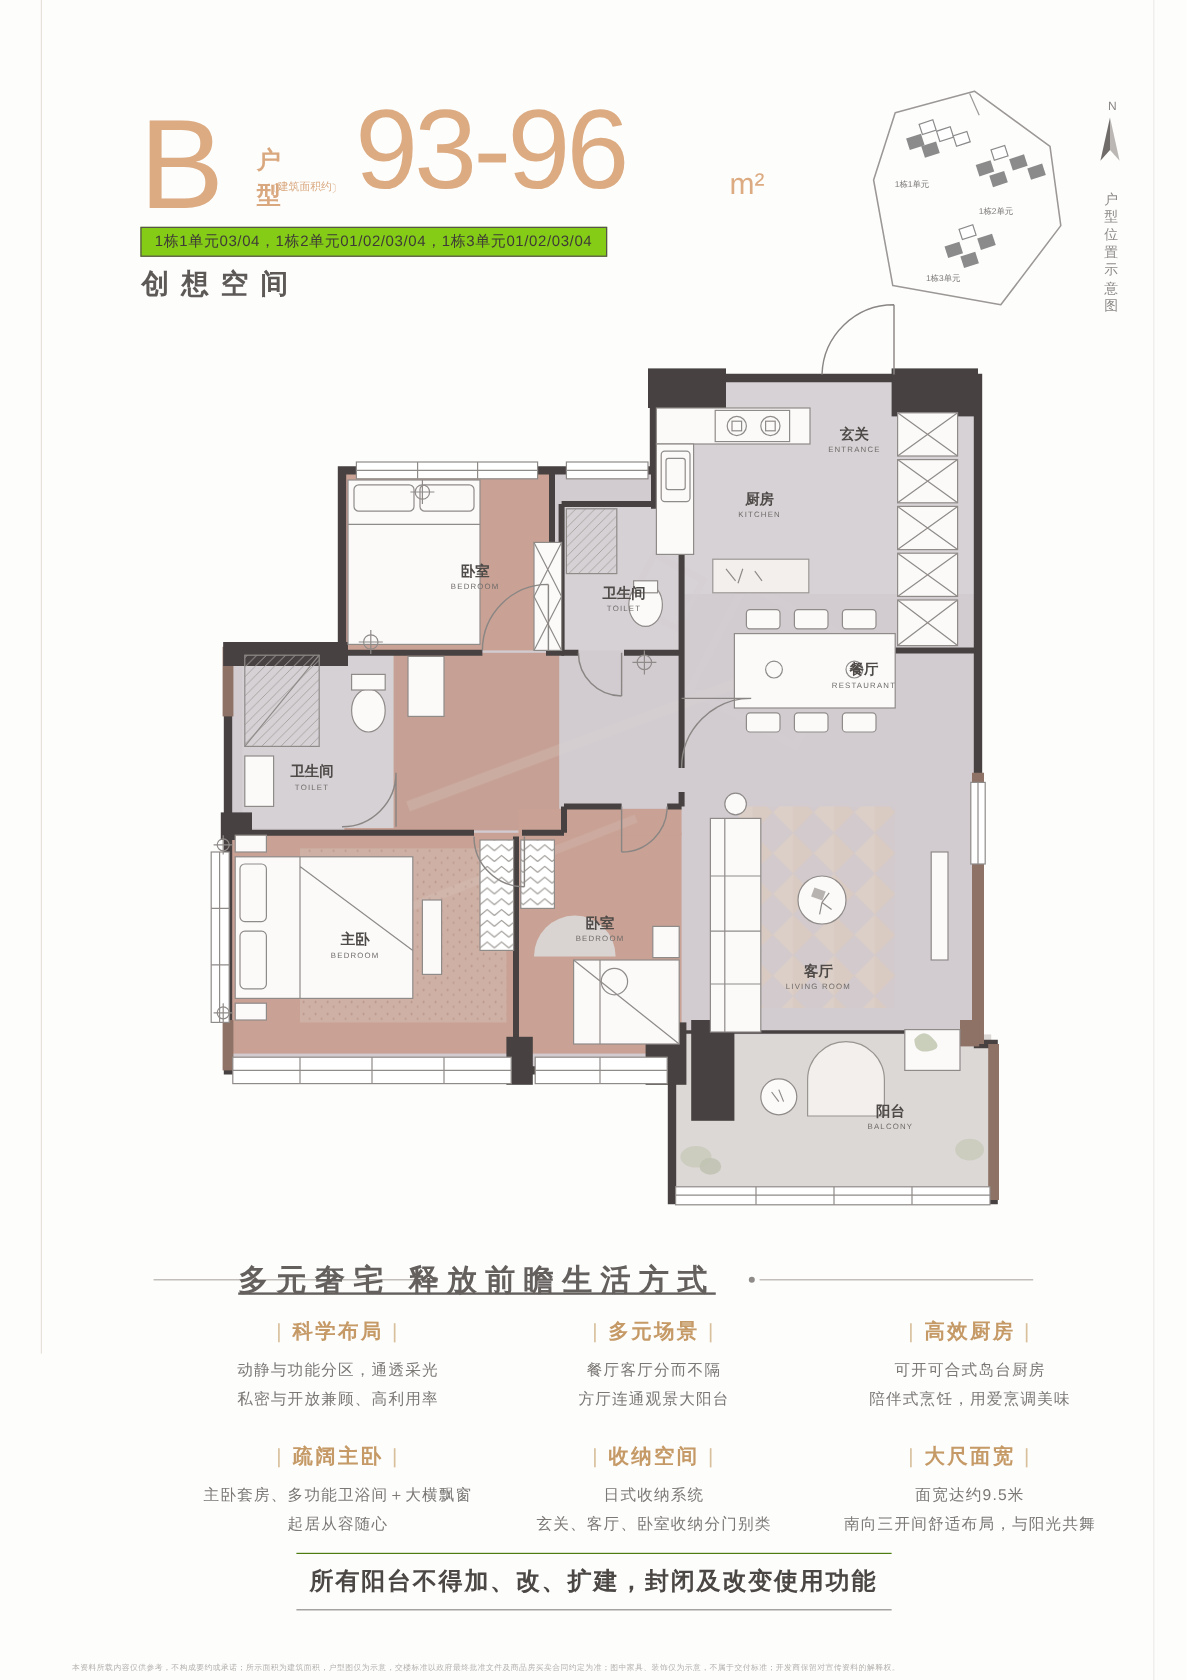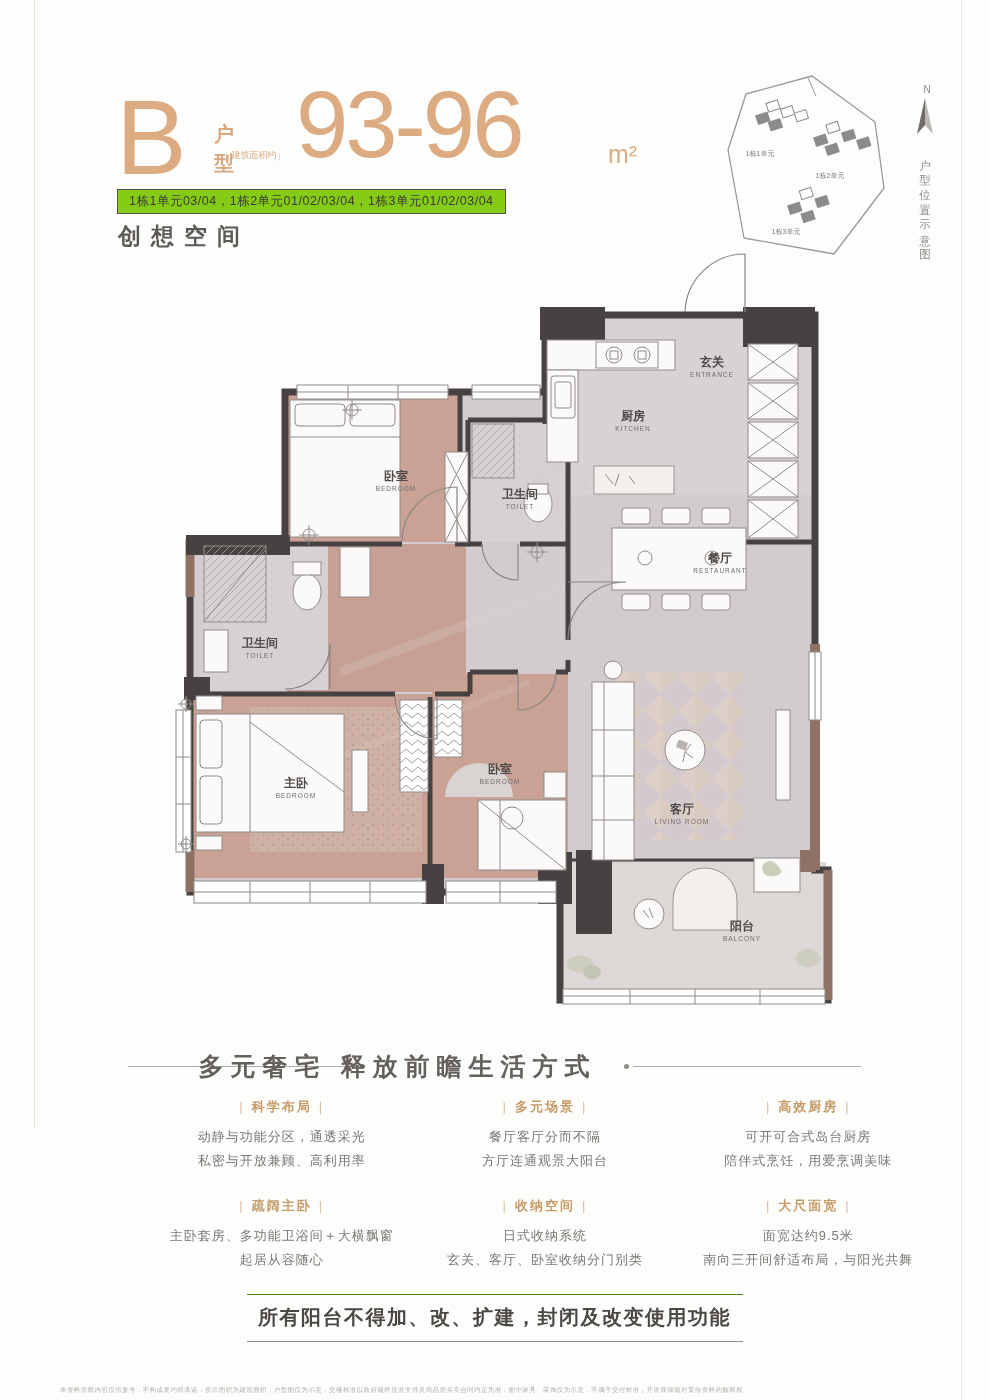--- a/index.html
+++ b/index.html
@@ -18,25 +18,25 @@
                padding:3px 11px;letter-spacing:.5px;background:#84cc16;}
   #tagline{left:118px;top:221px;font-size:23px;letter-spacing:10px;color:#5d5957;font-weight:700;}
   
   #north-label{left:916px;top:84px;font-size:10px;color:#8a8784;width:22px;text-align:center;}
   #vcaption{left:917px;top:150px;height:300px;writing-mode:vertical-rl;letter-spacing:15px;
             font-size:11.5px;color:#8d8a87;}
   
   .hline{height:1px;background:#b2aeab;top:1066px;}
   .hdot{width:5px;height:5px;border-radius:50%;background:#8f8b88;top:1064px;}
   #section-heading{left:0;top:1050px;width:795px;text-align:center;font-size:25px;letter-spacing:7px;
-                   color:#64605e;font-weight:700;}
+                   color:#64605e;font-weight:700;text-decoration:underline;}
   
   #features{left:150px;top:1098px;width:790px;display:grid;grid-template-columns:1fr 1fr 1fr;row-gap:24px;}
   .feat{text-align:center;}
-  .feat-title{font-size:13px;color:#c59a66;letter-spacing:2px;font-weight:700;margin-bottom:9px;}
+  .feat-title{font-size:17px;color:#c59a66;letter-spacing:2px;font-weight:700;margin-bottom:9px;}
   .feat-title::before{content:"|";color:#d9c09c;font-weight:400;margin-right:7px;}
   .feat-title::after{content:"|";color:#d9c09c;font-weight:400;margin-left:7px;}
   .feat-line{font-size:13px;color:#7b7875;line-height:1.85;letter-spacing:1px;}
   
   #banner{left:50%;transform:translateX(-50%);top:1294px;width:496px;
           border-top:1px solid #4d7c0f;border-bottom:1px solid #8f8c89;padding:9px 0 10px;
           text-align:center;font-size:20px;letter-spacing:1.5px;color:#4b4745;font-weight:700;}
   #disclaimer{left:60px;top:1386px;width:880px;font-size:6.5px;color:#b4b1ad;letter-spacing:.4px;
               white-space:nowrap;overflow:hidden;}
   .edge{background:#e6e1db;width:1px;}

